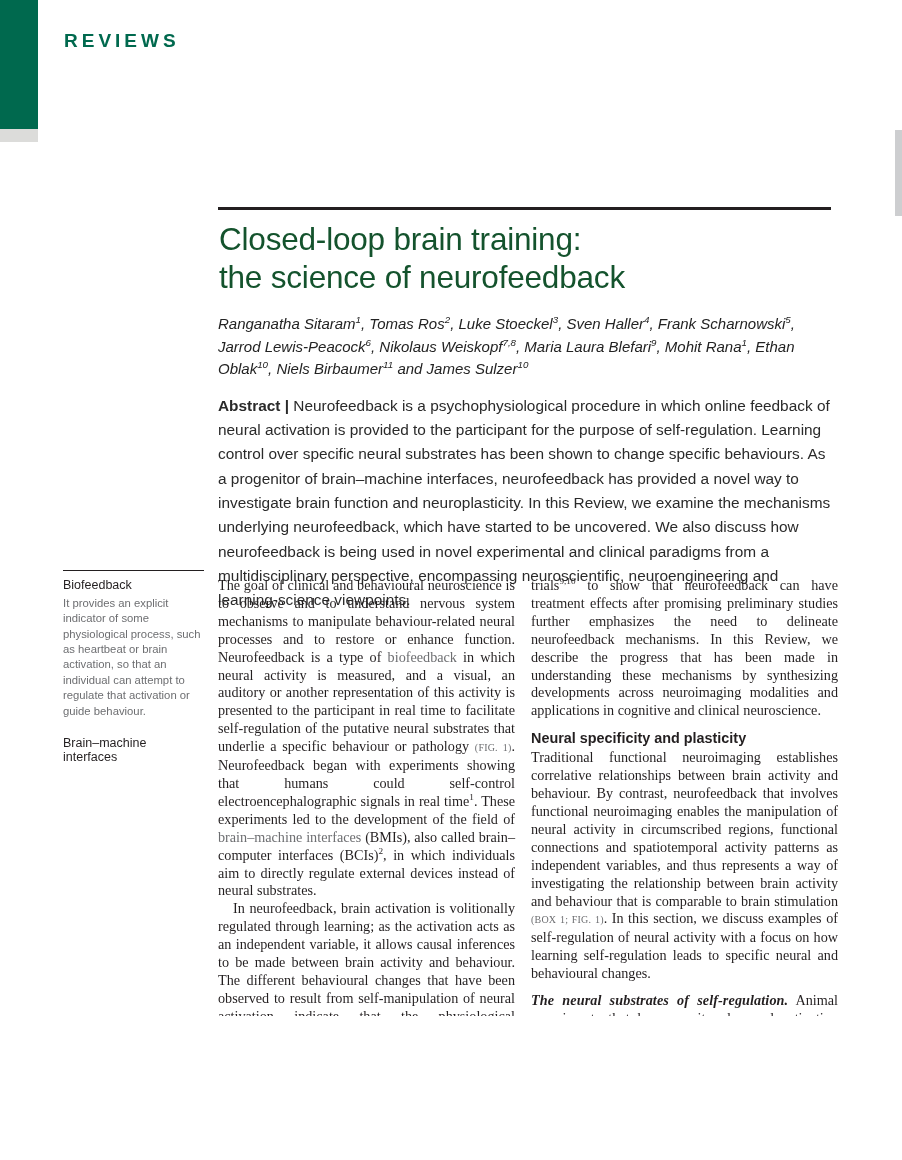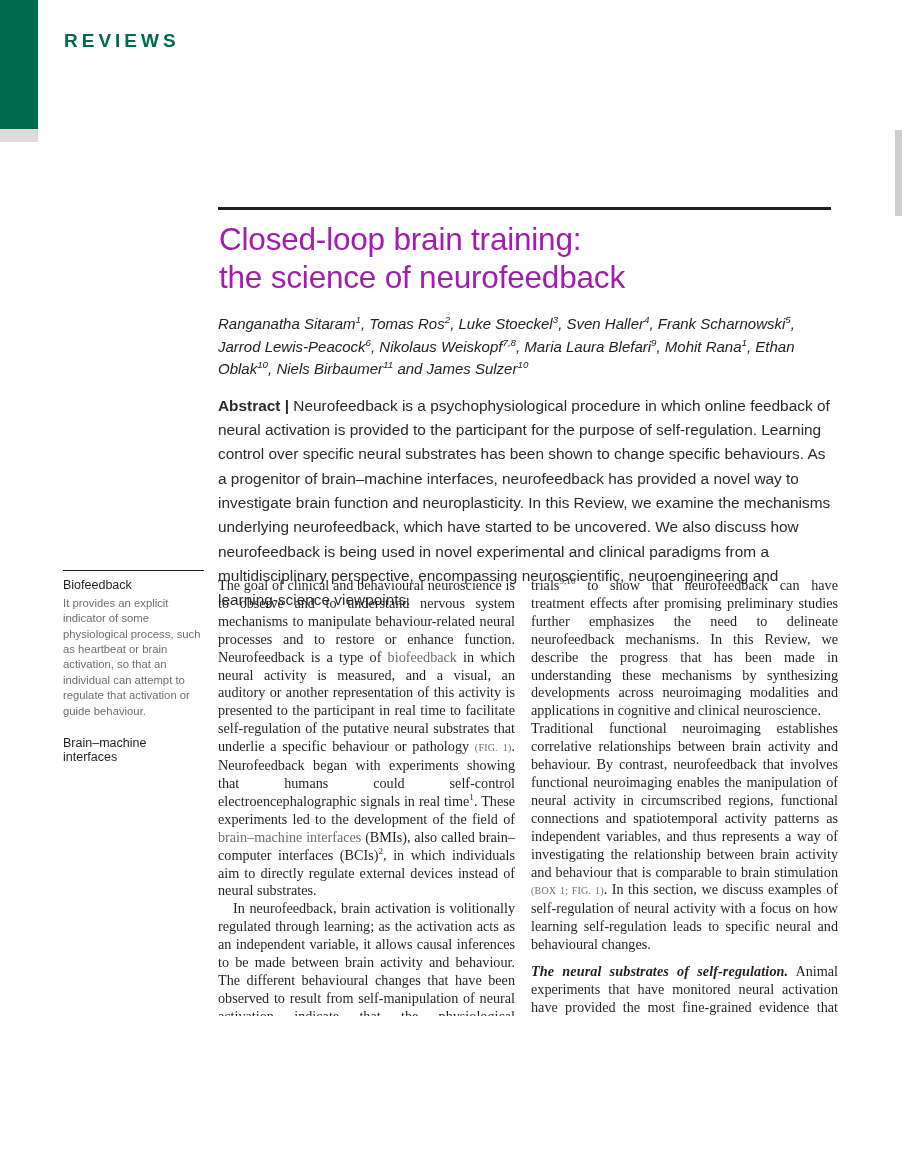--- a/index.html
+++ b/index.html
@@ -16,21 +16,21 @@
     position:absolute; left:64px; top:30px;
     font-weight:bold; font-size:19px; letter-spacing:4px; color:#00694e;
   }
   .edge-strip { position:absolute; right:0; top:130px; width:7px; height:86px; background:#cdced0; }
 
   
   .title-block { position:absolute; left:218px; top:207px; width:613px; }
   .title-rule { border-top:3px solid #231f20; width:100%; }
   h1.article-title {
     margin:10px 0 0 1px; font-weight:400; font-size:31.5px; line-height:1.21;
-    color:#a21caf; letter-spacing:-0.2px;
+    color:#14532d; letter-spacing:-0.2px;
   }
   .authors {
     margin-top:17px; font-style:italic; font-size:15px; line-height:1.5;
     color:#232323; width:605px;
   }
   .abstract {
     margin-top:13px; font-size:15.4px; line-height:1.58; color:#2a2a2a;
     width:613px; text-align:left;
   }
   .abstract b { font-weight:bold;margin-top:12px; }
@@ -111,20 +111,21 @@
   <div class="doi-line">doi:<span class="u">10.1038/nrn.2016.164</span></div>
   <div class="published">Published online 22 Dec 2016</div>
 
   <main class="columns">
     <div class="col col1">
       <p>The goal of clinical and behavioural neuroscience is to observe and to understand nervous system mechanisms to manipulate behaviour-related neural processes and to restore or enhance function. Neurofeedback is a type of <span class="gloss">biofeedback</span> in which neural activity is measured, and a visual, an auditory or another representation of this activity is presented to the participant in real time to facilitate self-regulation of the putative neural substrates that underlie a specific behaviour or pathology <span class="ref">(FIG. 1)</span>. Neurofeedback began with experiments showing that humans could self-control electroencephalographic signals in real time<sup>1</sup>. These experiments led to the development of the field of <span class="gloss">brain–machine interfaces</span> (BMIs), also called brain–computer interfaces (BCIs)<sup>2</sup>, in which individuals aim to directly regulate external devices instead of neural substrates.</p>
       <p class="indent">In neurofeedback, brain activation is volitionally regulated through learning; as the activation acts as an independent variable, it allows causal inferences to be made between brain activity and behaviour. The different behavioural changes that have been observed to result from self-manipulation of neural activation indicate that the physiological consequences of neurofeedback may be considered to be a form of endogenous neural stimulation<sup>3</sup>. Thus, neurofeedback has been used to modulate behaviourally relevant functional networks<sup>3–6</sup> and to provide self-administered therapy<sup>7,8</sup>. Concerns have been expressed about how the rapid attempts to use neurofeedback for clinical rehabilitation and therapy have outpaced the development of a proper understanding of the neural mechanisms and neuroplastic changes that underlie neurofeedback. The failure of some clinical</p>
     </div>
     <div class="col col2">
       <p>trials<sup>9,10</sup> to show that neurofeedback can have treatment effects after promising preliminary studies further emphasizes the need to delineate neurofeedback mechanisms. In this Review, we describe the progress that has been made in understanding these mechanisms by synthesizing developments across neuroimaging modalities and applications in cognitive and clinical neuroscience.</p>
+      <h2>Neural specificity and plasticity</h2>
       <p>Traditional functional neuroimaging establishes correlative relationships between brain activity and behaviour. By contrast, neurofeedback that involves functional neuroimaging enables the manipulation of neural activity in circumscribed regions, functional connections and spatiotemporal activity patterns as independent variables, and thus represents a way of investigating the relationship between brain activity and behaviour that is comparable to brain stimulation <span class="ref">(BOX 1; FIG. 1)</span>. In this section, we discuss examples of self-regulation of neural activity with a focus on how learning self-regulation leads to specific neural and behavioural changes.</p>
       <p class="spaced"><b><i>The neural substrates of self-regulation.</i></b> Animal experiments that have monitored neural activation have provided the most fine-grained evidence that neural activity can be self-regulated in the context of BMIs and neurofeedback. For example, a study showed that monkeys could be trained to voluntarily increase or decrease the firing rate of neurons in the frontal eye field using auditory feedback and juice rewards<sup>11</sup>. During feedback training, the monkeys received auditory feedback of pure tones with a pitch that was proportional to the</p>
     </div>
   </main>
 
   <div class="footer-rule"></div>
   <div class="footer-left"><b>86</b> | FEBRUARY 2017 | VOLUME 18</div>
   <div class="footer-right">www.nature.com/nrn</div>
 
 </div>

